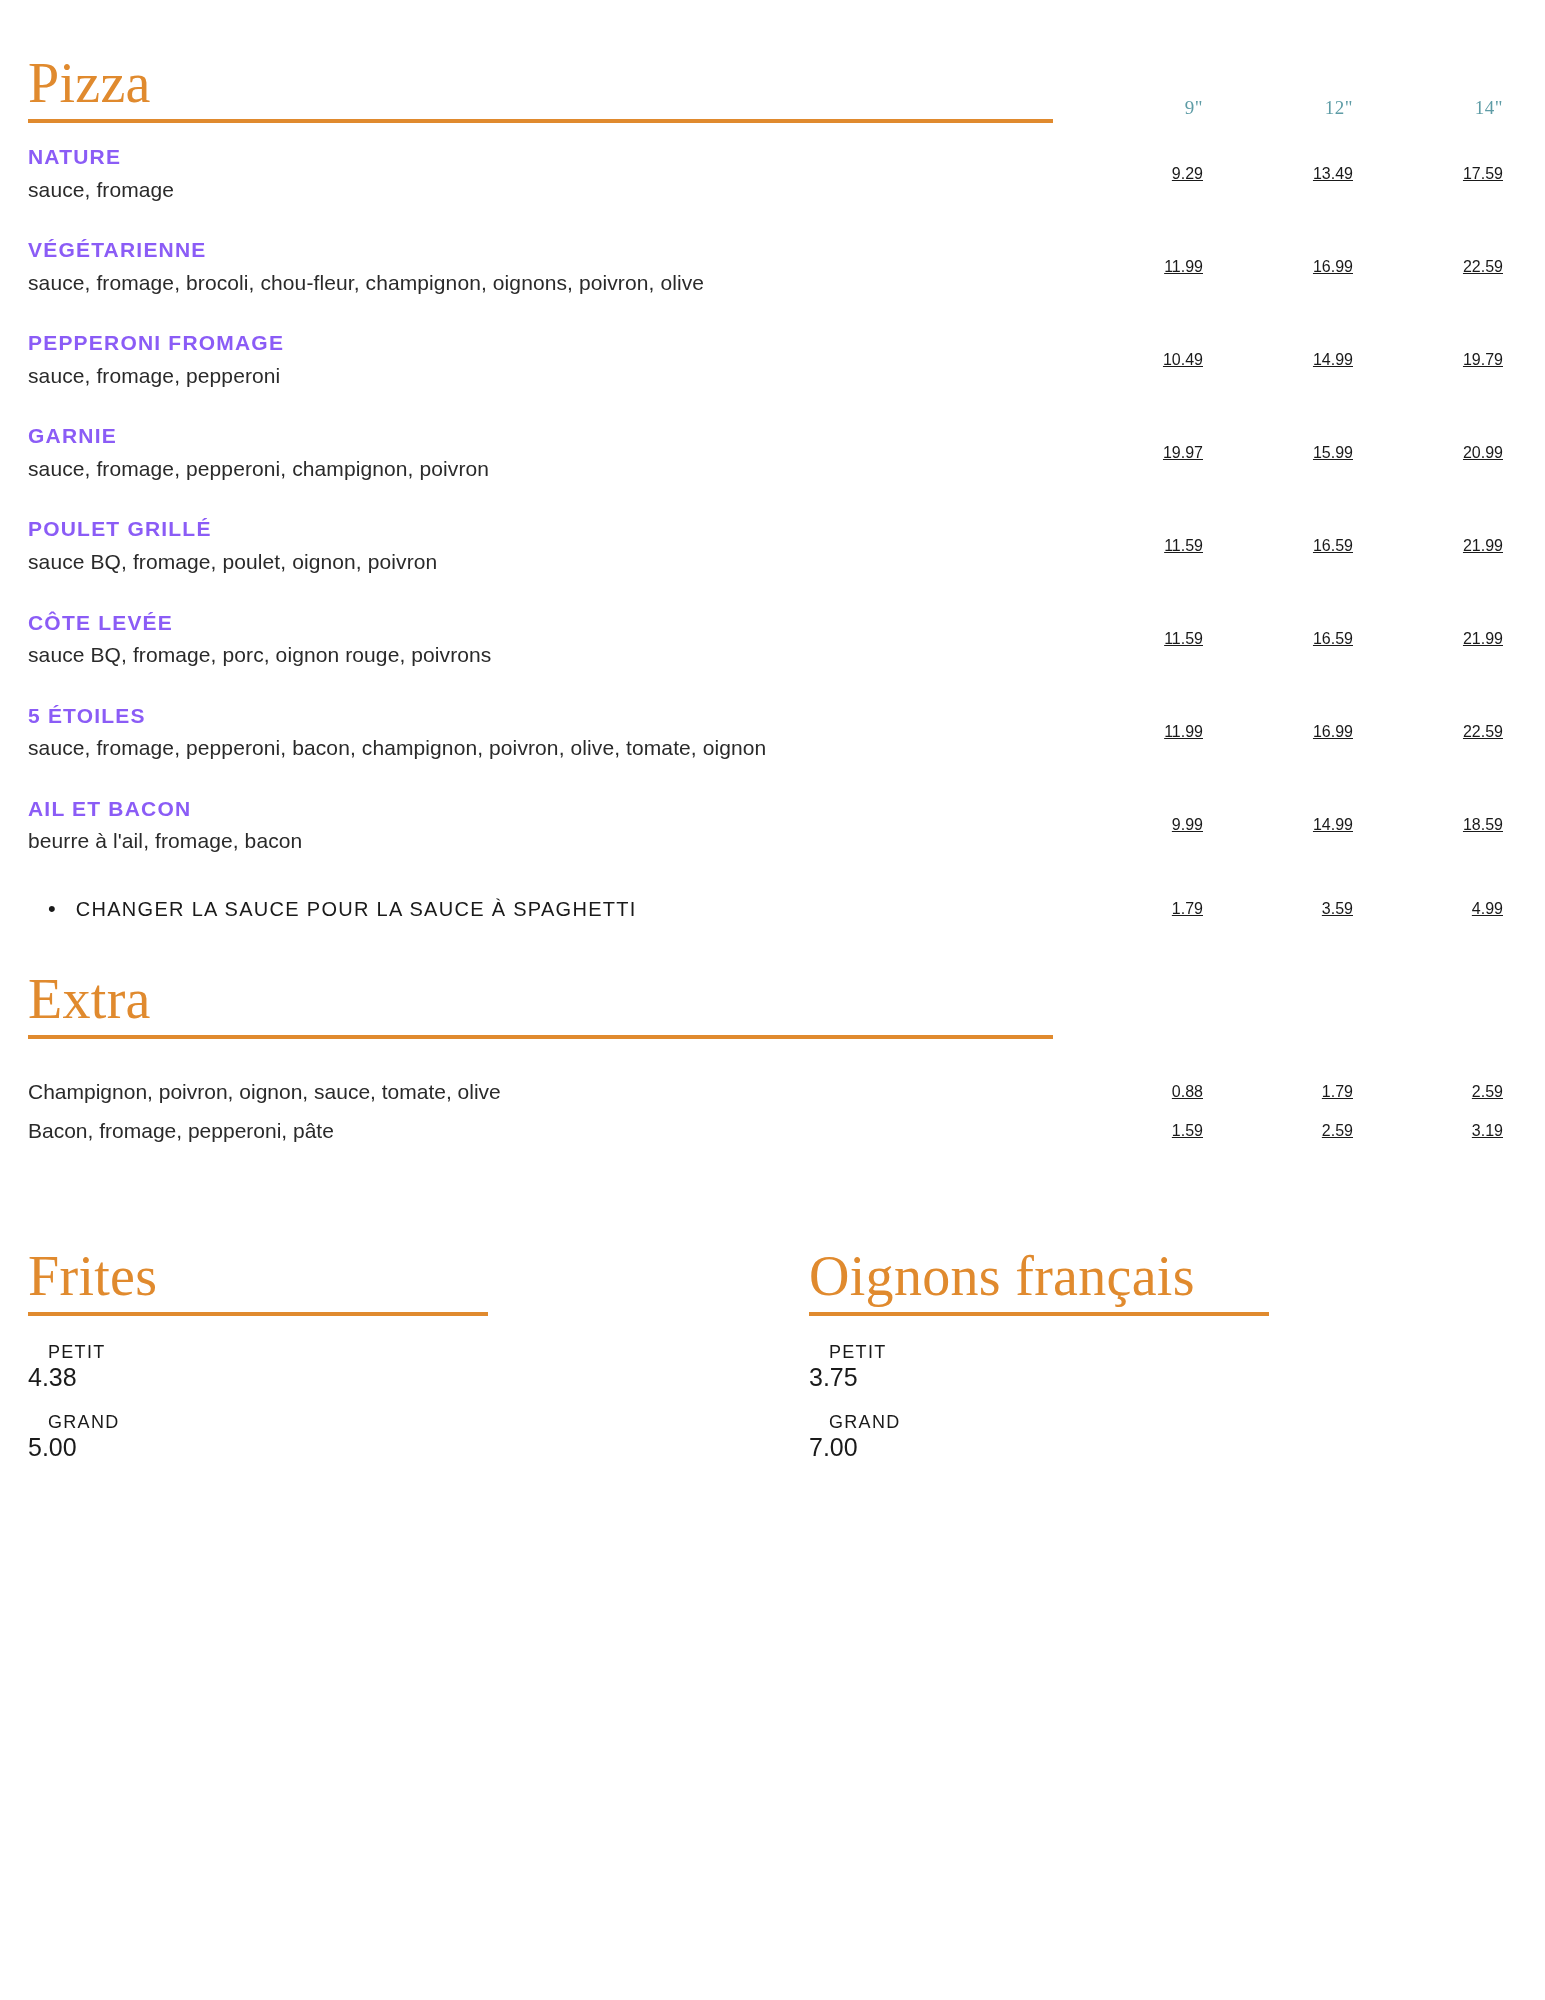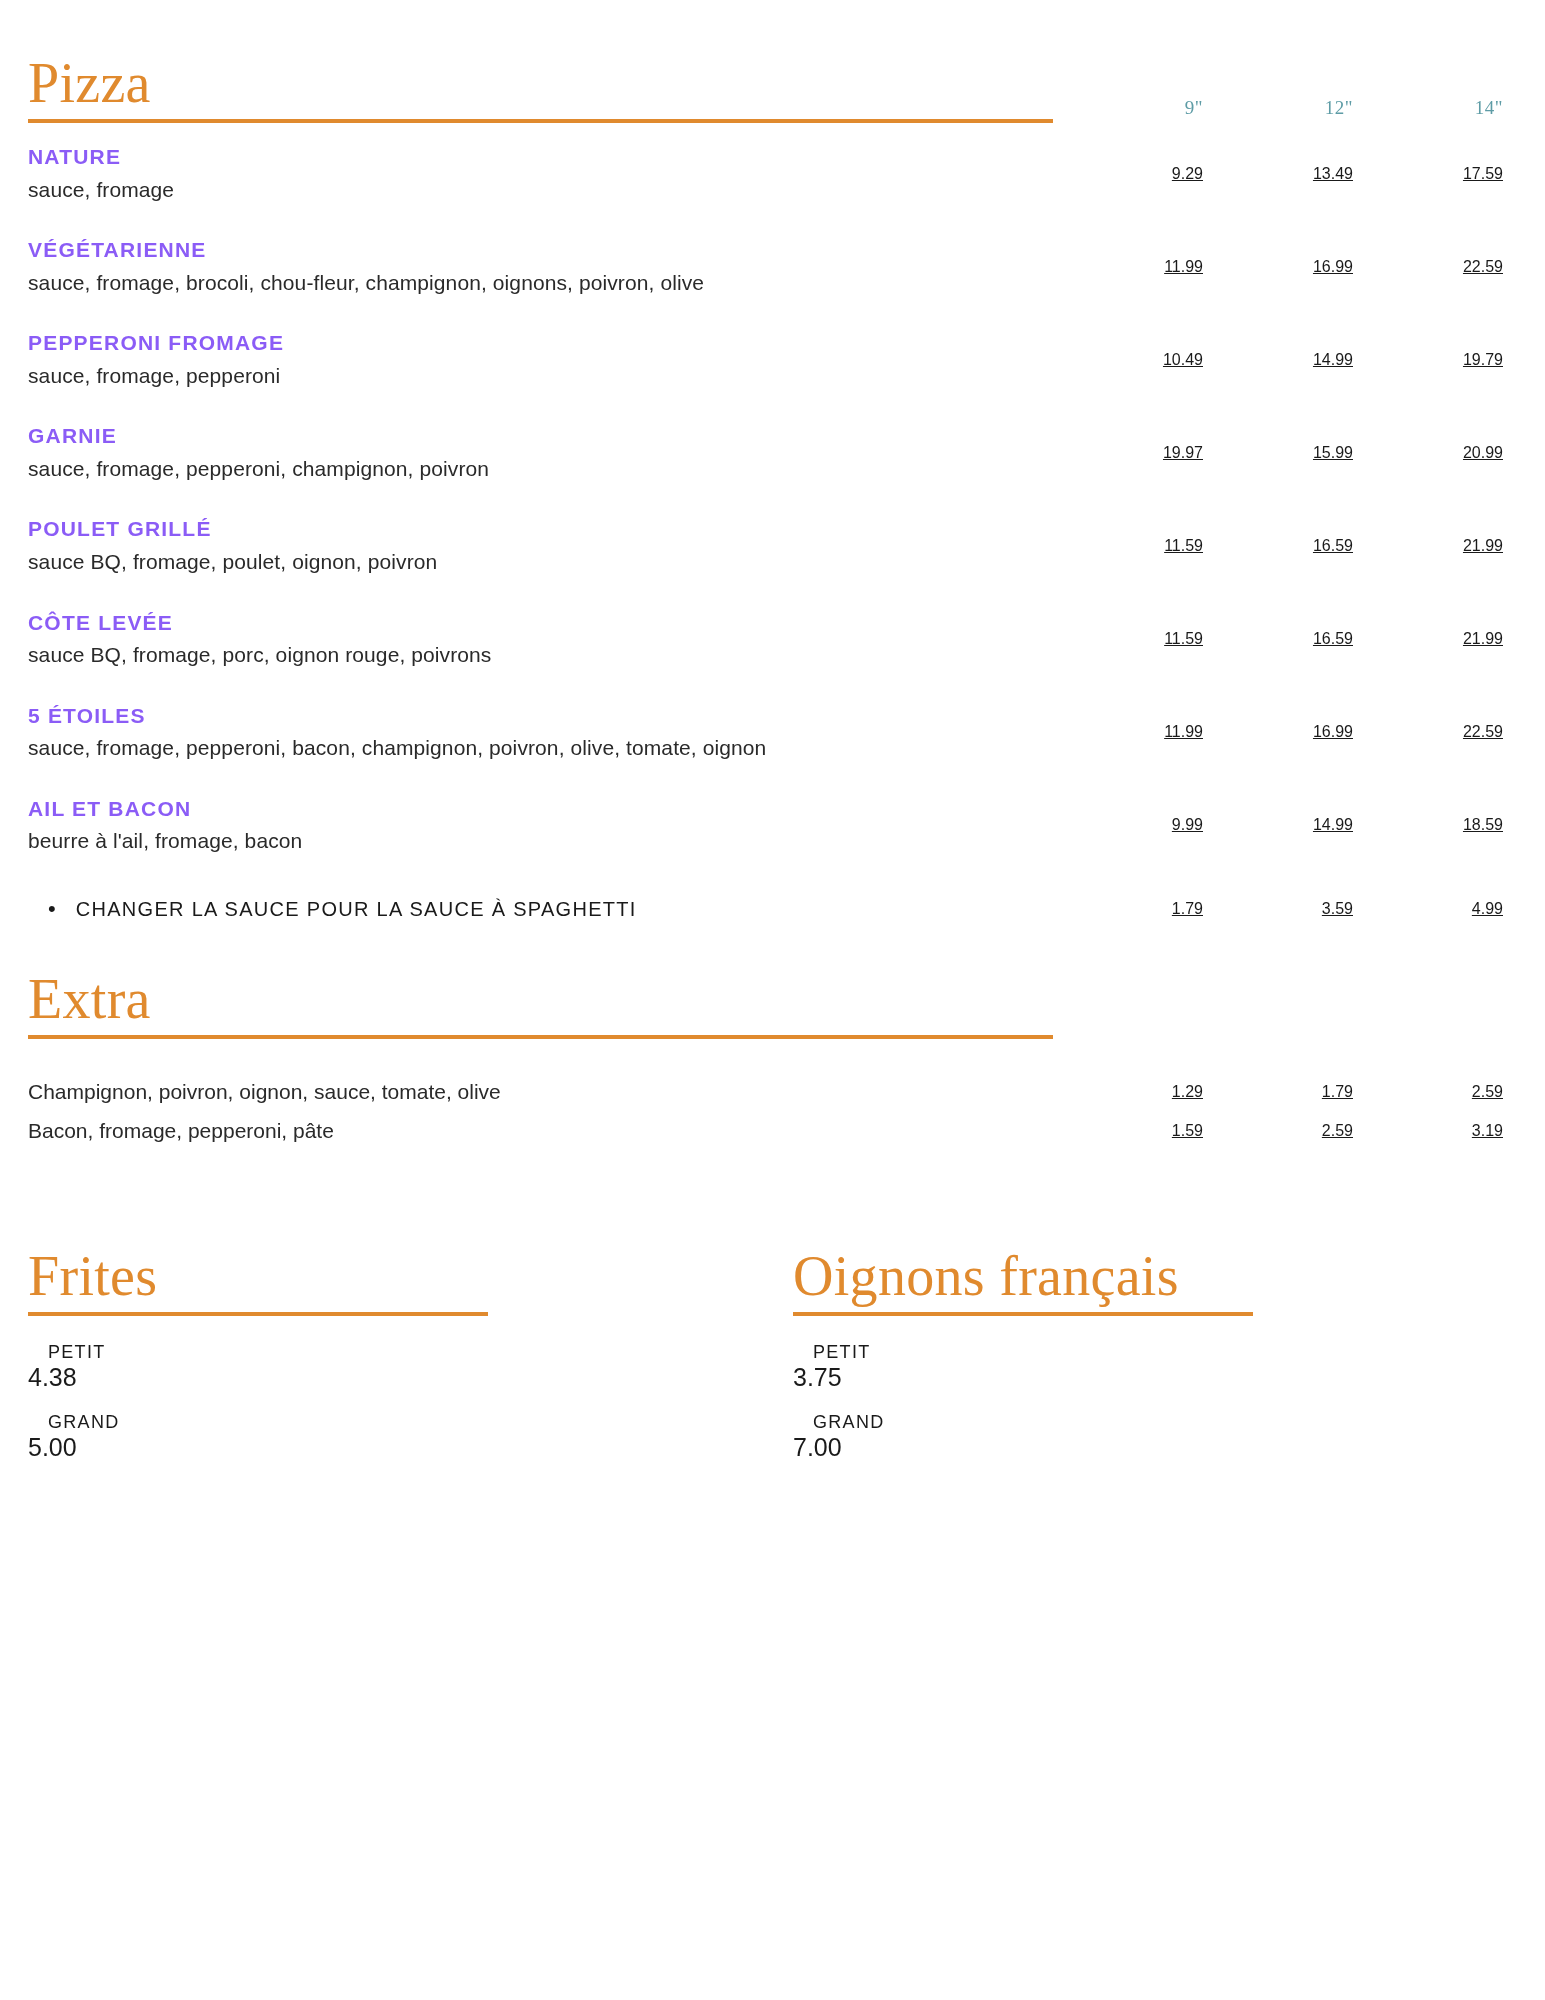--- a/index.html
+++ b/index.html
@@ -136,21 +136,21 @@
     flex: none;
     font-size: 21px;
     color: #2a2a2a;
     line-height: 1.65;
   }
 
   
   .bottom {
     display: flex;
     margin-top: 100px;
-    gap: 0;
+    gap: 16px;
   }
   .bottom-col { width: 610px; flex: none; }
   .bottom-col.right { margin-left: 155px; }
 
   .bottom-rule { height: 4px; background: #E08A2E; margin-top: 7px; width: 460px; }
 
   .simple-rows { margin-top: 26px; }
   .simple-row {
     display: flex;
     align-items: baseline;
@@ -303,21 +303,21 @@
   <div class="extra-section">
     <div class="extra-head-left">
       <div class="section-title">Extra</div>
       <div class="section-rule"></div>
     </div>
 
     <div class="extra-rows">
       <div class="extra-row">
         <div class="extra-label">Champignon, poivron, oignon, sauce, tomate, olive</div>
         <div class="menu-prices">
-          <div class="price-cell">1.29</div>
+          <div class="price-cell">0.88</div>
           <div class="price-cell">1.79</div>
           <div class="price-cell">2.59</div>
         </div>
       </div>
       <div class="extra-row">
         <div class="extra-label">Bacon, fromage, pepperoni, pâte</div>
         <div class="menu-prices">
           <div class="price-cell">1.59</div>
           <div class="price-cell">2.59</div>
           <div class="price-cell">3.19</div>

